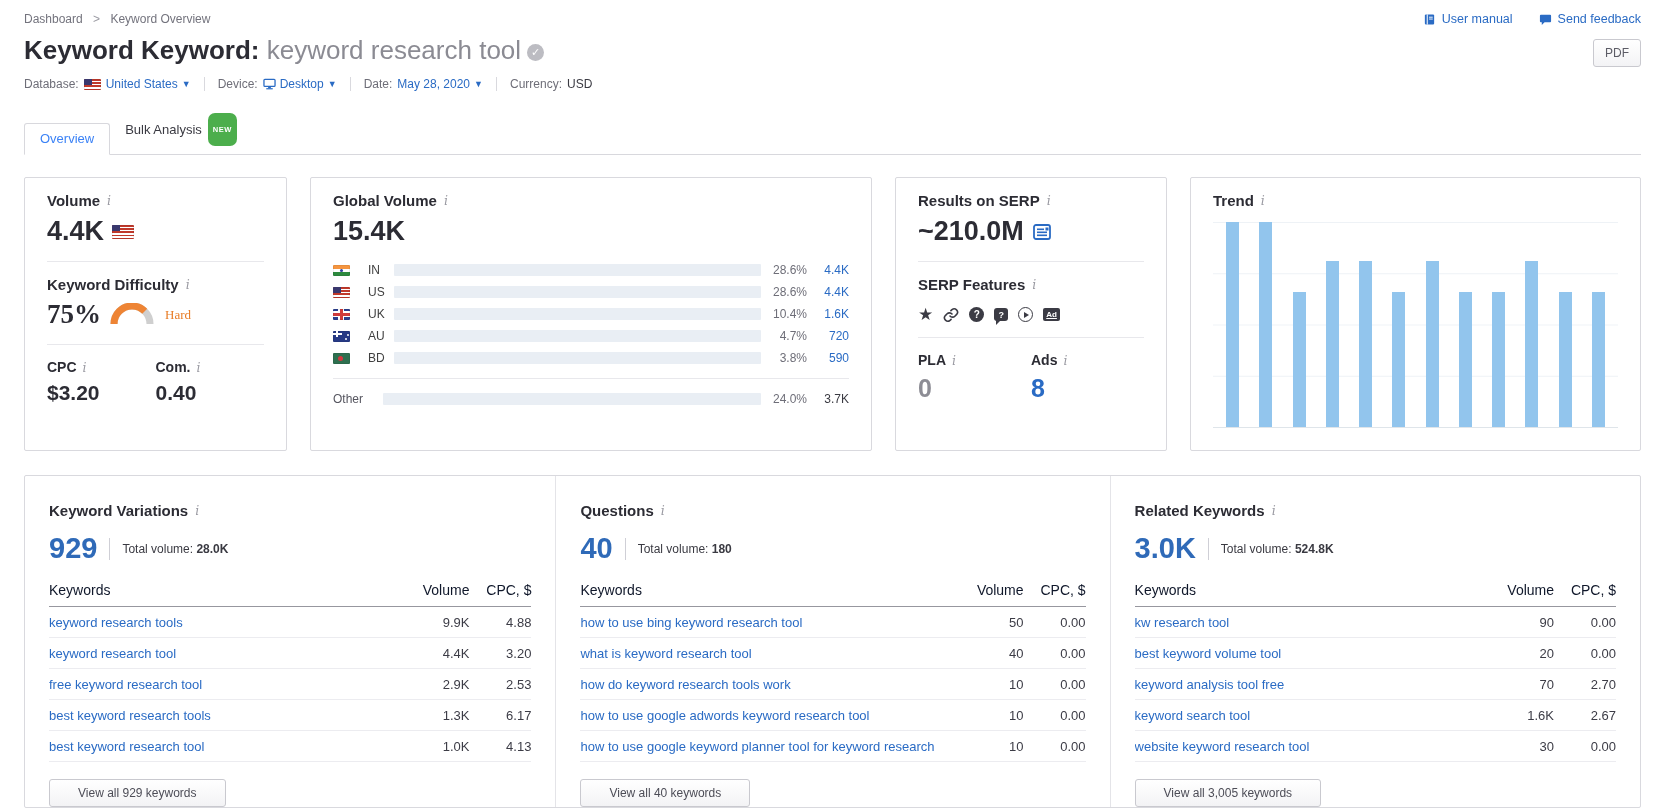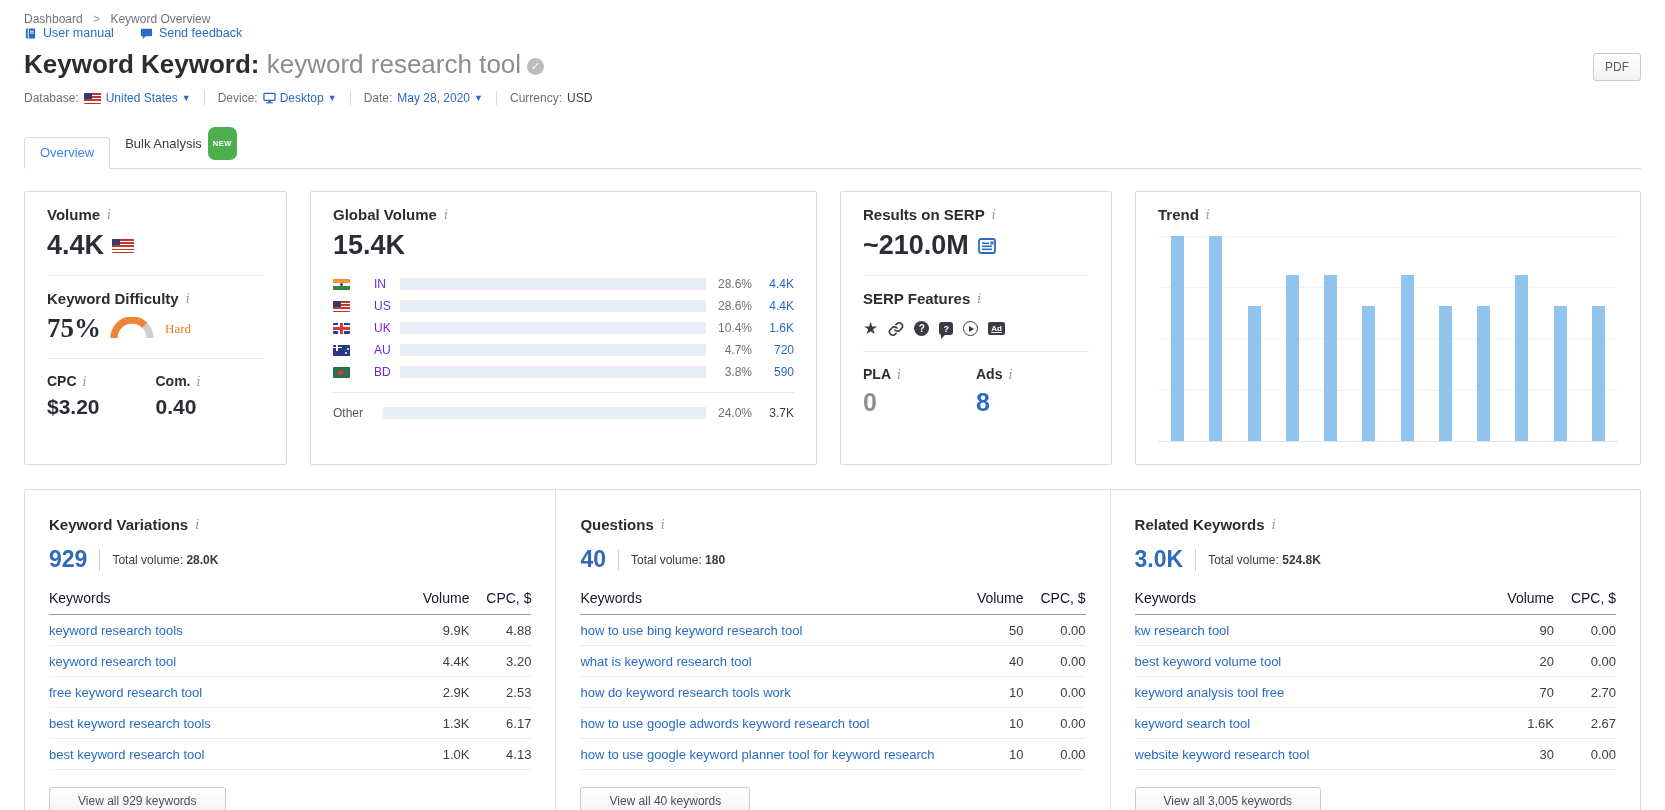--- a/index.html
+++ b/index.html
@@ -4,21 +4,21 @@
 <style>
   * { box-sizing: border-box; }
   body {
     margin: 0; width: 1665px; height: 810px; overflow: hidden;
     background: #fff; color: #34343e;
     font-family: "Liberation Sans", "DejaVu Sans", sans-serif;
   }
   .page { padding: 12px 24px 0; }
 
   
-  .topbar { display: flex; justify-content: space-between; align-items: flex-start; font-size: 12px; flex-direction: column; }
+  .topbar { display: flex; justify-content: space-between; align-items: flex-start; font-size: 12px; }
   .breadcrumb { color: #73737d; }
   .breadcrumb .crumb { color: #73737d; cursor: pointer; }
   .breadcrumb .sep { margin: 0 7px; color: #9a9aa2; }
   .toplinks { display: flex; gap: 26px; align-items: center; }
   .toplink { color: #2a6bc4; display: flex; align-items: center; gap: 6px; cursor: pointer; font-size: 12.5px; }
 
   
   .header-row { display: flex; justify-content: space-between; align-items: flex-start; margin-top: 9px; }
   .page-title { font-size: 26px; line-height: 30px; }
   .page-title .t-bold { font-weight: bold; color: #2c2c34; }
@@ -44,21 +44,21 @@
     margin-bottom: -1px; border-radius: 3px 3px 0 0; background: #fff; }
   .tab.plain { color: #3a3a42; display: flex; align-items: center; gap: 6px; }
   .new-badge { background: #4cae4c; color: #fff; font-size: 7.5px; font-weight: bold;
     letter-spacing: .5px; padding: 12px 5px; border-radius: 7px; text-transform: uppercase; }
 
   
   .cards-row { display: flex; gap: 23px; margin-top: 22px; }
   .card { border: 1px solid #d9d9de; border-radius: 2px; background: #fff; }
   .cards-row .card { height: 274px; padding: 14px 22px; }
   .card-volume { width: 263px; }
-  .card-global { width: 507px; }
+  .card-global { width: 562px; }
   .card-serp  { width: 272px; }
   .card-trend { flex: 1; }
 
   .card-h { font-size: 15px; font-weight: bold; color: #2c2c34; display: flex; align-items: center; gap: 7px; }
   .i-icon { font-family: "DejaVu Serif", serif; font-style: italic; font-weight: normal;
     color: #9a9aa2; font-size: 12.5px; cursor: pointer; }
   .big-val { font-size: 27px; font-weight: bold; color: #2c2c34; margin-top: 7px; display: flex; align-items: center; gap: 8px; }
   .hr { border: 0; border-top: 1px solid #e8e8ec; margin: 14px 0; }
 
   
@@ -93,21 +93,21 @@
       linear-gradient(90deg,transparent 3.5px,#fff 3.5px 5px,transparent 5px); }
   .flag-au::before { content:''; position: absolute; right: 3px; bottom: 2px; width: 2px; height: 2px;
     border-radius: 50%; background: #fff; box-shadow: 2px -4px 0 #fff; }
   .flag-bd { background: #2e6f4f; }
   .flag-bd::after { content:''; position: absolute; left: 5px; top: 3px; width: 5px; height: 5px;
     border-radius: 50%; background: #d5373f; }
 
   
   .gv-rows { margin-top: 12px; }
   .gv-row { display: flex; align-items: center; height: 22px; font-size: 12px; }
-  .gv-code { color: #6d28d9; width: 26px; margin-left: 24px; cursor: pointer; }
+  .gv-code { color: #404040; width: 26px; margin-left: 18px; cursor: pointer; }
   .gv-other-label { color: #55555f; width: 50px; }
   .gv-track { flex: 1; height: 12px; background: #e9eef4; border-radius: 1px; overflow: hidden; }
   .gv-fill { height: 100%; background: #9cc8ee; }
   .gv-fill.dark { background: #2170b6; }
   .gv-pct { width: 46px; text-align: right; color: #6e6e78; }
   .gv-val { width: 42px; text-align: right; color: #2a6bc4; cursor: pointer; }
   .gv-val.dark-text { color: #3a3a42; cursor: default; }
   .gv-divider { border-top: 1px solid #e8e8ec; margin: 9px 0; }
 
   
@@ -134,21 +134,21 @@
   .trend-bars { position: absolute; left: 0; right: 0; top: 0; bottom: 0;
     display: flex; align-items: flex-end; justify-content: space-between; padding: 0 13px; }
   .tbar { width: 13px; background: #92c5ed; }
 
   
   .bottom-card { margin-top: 24px; display: flex; min-height: 333px; }
   .kw-section { padding: 26px 24px 0; width: 33.5%; }
   .kw-section + .kw-section { border-left: 1px solid #e4e4e8; }
   .kw-section.mid { width: 35%; }
   .kw-stats { display: flex; align-items: center; margin-top: 13px; }
-  .kw-count { font-size: 23px; font-weight: bold; color: #2f6ab8; }
+  .kw-count { font-size: 29px; font-weight: bold; color: #2f6ab8; }
   .kw-stat-sep { width: 1px; height: 22px; background: #cfcfd6; margin: 0 12px; }
   .kw-total { font-size: 12px; color: #3a3a42; }
   .kw-total b { font-weight: bold; }
   .kw-table { margin-top: 17px; }
   .kw-thead { display: flex; font-size: 14px; color: #0f172a; padding-bottom: 8px; border-bottom: 1px solid #97979f; }
   .kw-row { display: flex; align-items: center; height: 31px; border-bottom: 1px solid #ececf0; font-size: 13px; }
   .col-kw { flex: 1; min-width: 0; white-space: nowrap; overflow: hidden; }
   .col-vol { width: 58px; text-align: right; flex: none; }
   .col-cpc { width: 50px; text-align: right; flex: none; margin-left: 12px; }
   .kw-link { color: #2a6bc4; cursor: pointer; }

